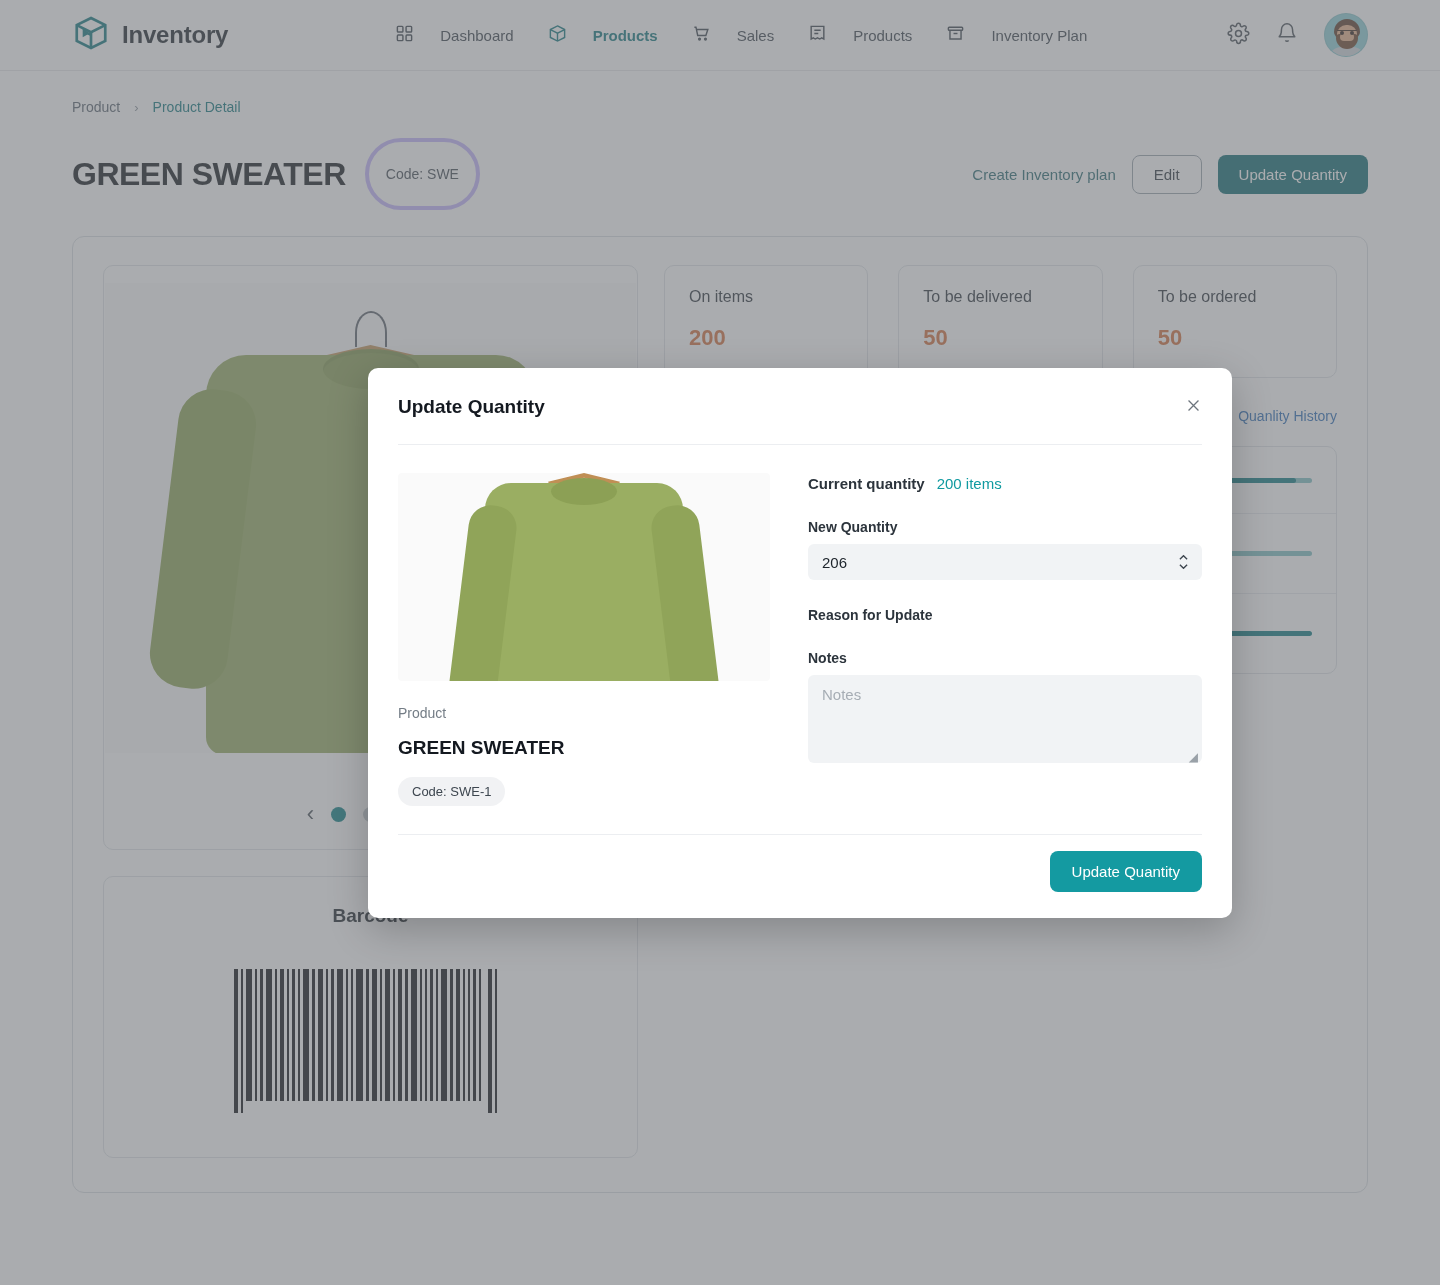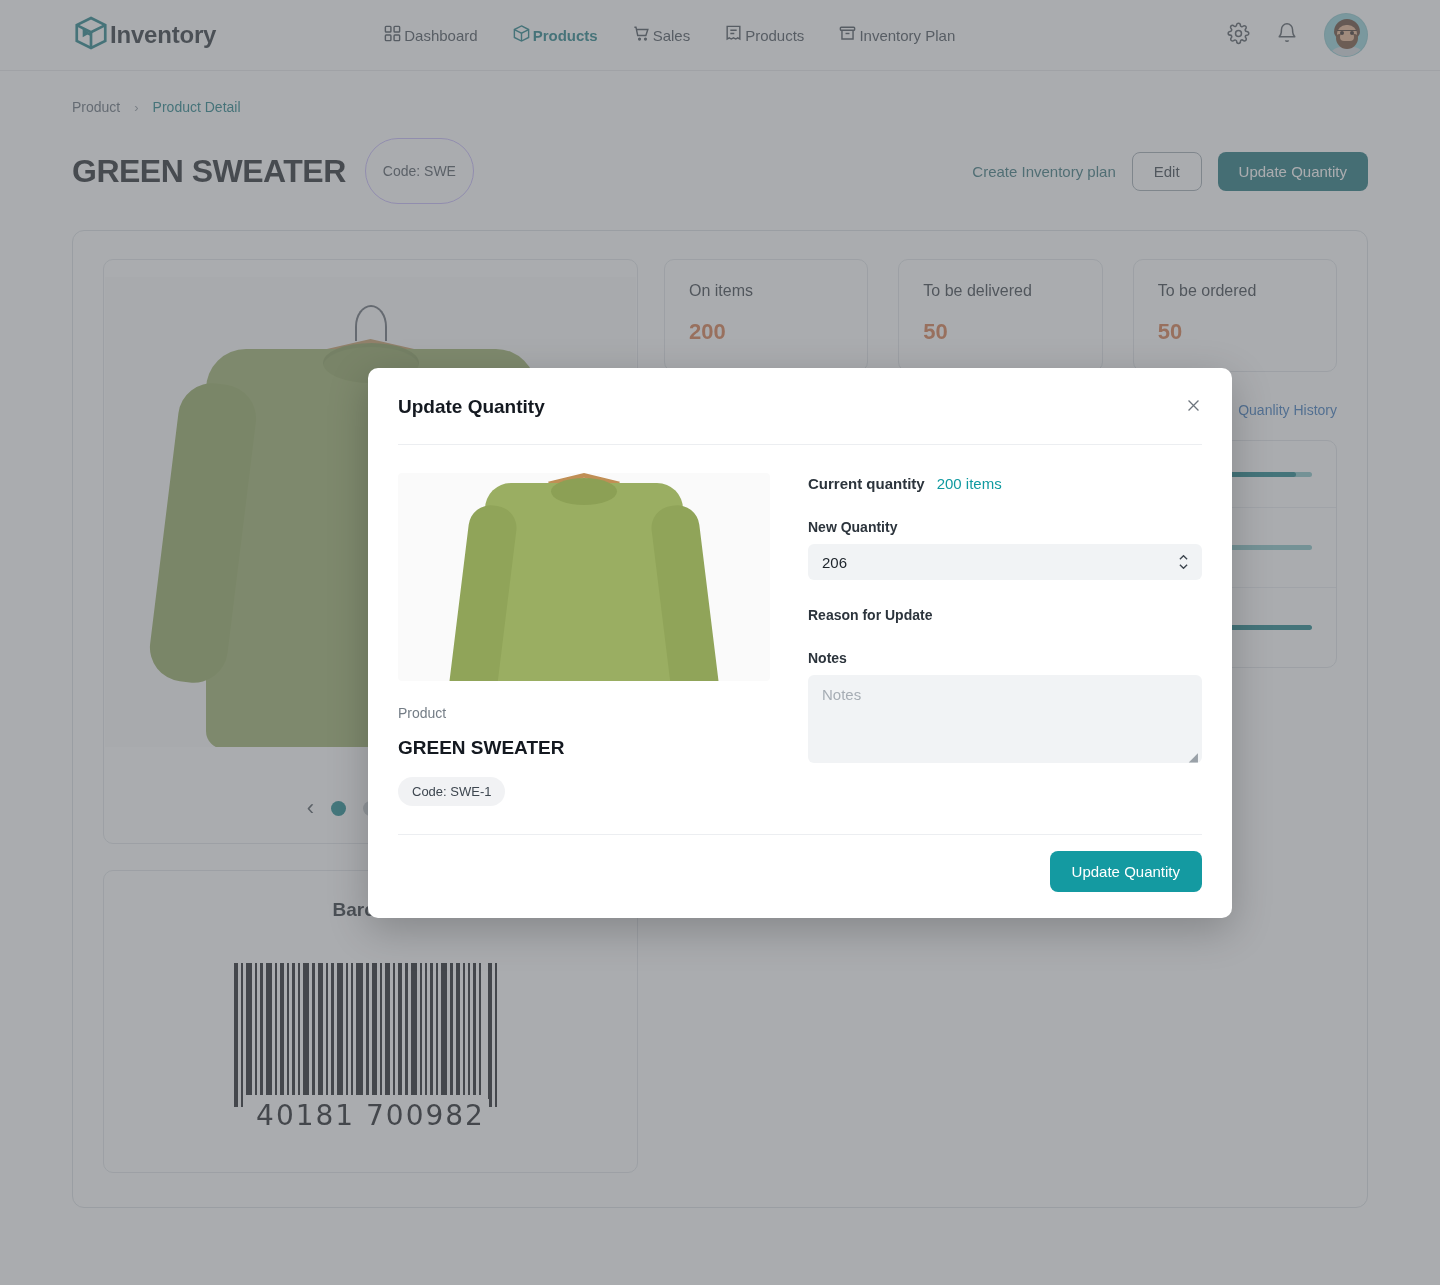--- a/index.html
+++ b/index.html
@@ -25,25 +25,25 @@
 
   
   .topnav {
     position: relative;
     height: 71px;
     background: #ffffff;
     border-bottom: 1px solid #e6e8ea;
     display: flex; align-items: center;
     padding: 0 72px 0 72px;
   }
-  .brand { display: flex; align-items: center; }
+  .brand { display: flex; align-items: center; gap: 12px; }
   .brand-name { font-size: 24px; font-weight: bold; color: #1d242b; letter-spacing: -0.2px; }
 
   .nav-links { display: flex; align-items: center; gap: 34px; margin-left: 167px; }
-  .nav-item { display: flex; align-items: center; gap: 2px; cursor: pointer; }
+  .nav-item { display: flex; align-items: center; gap: 26px; cursor: pointer; }
   .nav-label { font-size: 15px; color: #3b444d; }
   .nav-item.active .nav-label { color: #11787f; font-weight: bold; }
   .nav-item.active svg { stroke: #11787f; }
 
   .nav-right { margin-left: auto; display: flex; align-items: center; gap: 26px; }
   .avatar {
     width: 44px; height: 44px; border-radius: 50%;
     background: #8ccfd6;
     position: relative; overflow: hidden;
     border: 1px solid rgba(0,0,0,0.06);
@@ -61,21 +61,21 @@
   .page { padding: 0 72px; }
   .breadcrumb { display: flex; align-items: center; gap: 14px; padding-top: 28px; font-size: 14px; }
   .bc-item { color: #5a6570; cursor: pointer; }
   .bc-current { color: #11787f; cursor: pointer; }
   .bc-sep { color: #8b949d; font-size: 13px; }
 
   .title-row { display: flex; align-items: center; margin-top: 23px; }
   .page-title { font-size: 32px; font-weight: bold; color: #15191e; letter-spacing: -0.5px; }
   .code-pill {
     margin-left: 19px;
-    border: 1px solid #c4b5fd; border-radius: 999px;
+    border: 4px solid #c4b5fd; border-radius: 999px;
     padding: 24px 17px; font-size: 14px; color: #434c55;
   }
   .title-actions { margin-left: auto; display: flex; align-items: center; gap: 16px; }
   .link-btn { font-size: 15px; color: #2a6b72; cursor: pointer; }
   .btn-outline {
     border: 1px solid #9aa4ad; border-radius: 8px;
     padding: 10px 21px; font-size: 15px; color: #2d363e;
     background: transparent; cursor: pointer;
     font-family: "Liberation Sans", sans-serif;
   }
@@ -547,21 +547,20 @@
                 <rect x="224" y="4" width="4" height="132"></rect>
                   <rect x="231" y="4" width="2" height="132"></rect>
                 <rect x="236" y="4" width="2" height="132"></rect>
                   <rect x="241" y="4" width="3" height="132"></rect>
                 <rect x="247" y="4" width="2" height="132"></rect>
                 <rect x="256" y="4" width="4" height="144"></rect>
                   <rect x="263" y="4" width="2" height="144"></rect>
               </g>
             </svg>
           </div>
-          <div class="barcode-num">40181 700982</div>
         </div>
       </div>
     </div>
   </div>
 
   <div id="dim-veil"></div>
 
   <div class="modal-backdrop">
     <div class="modal">
 

